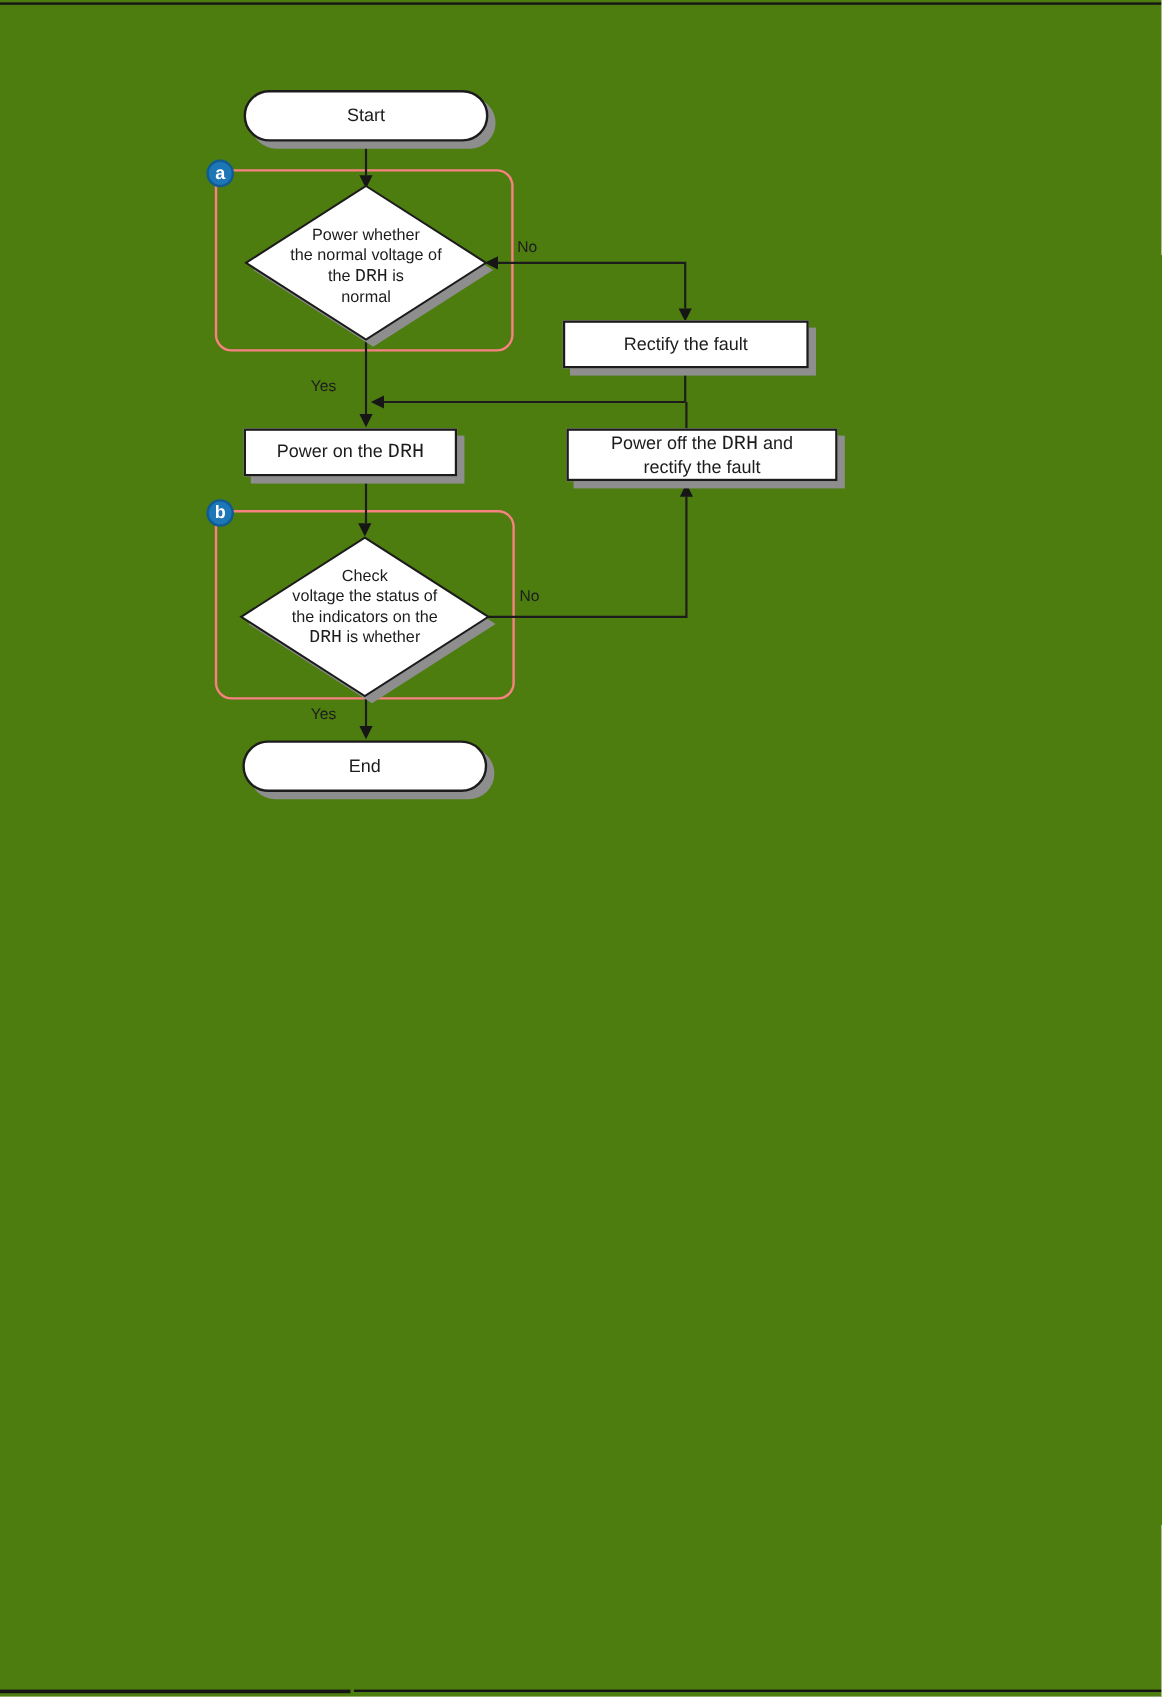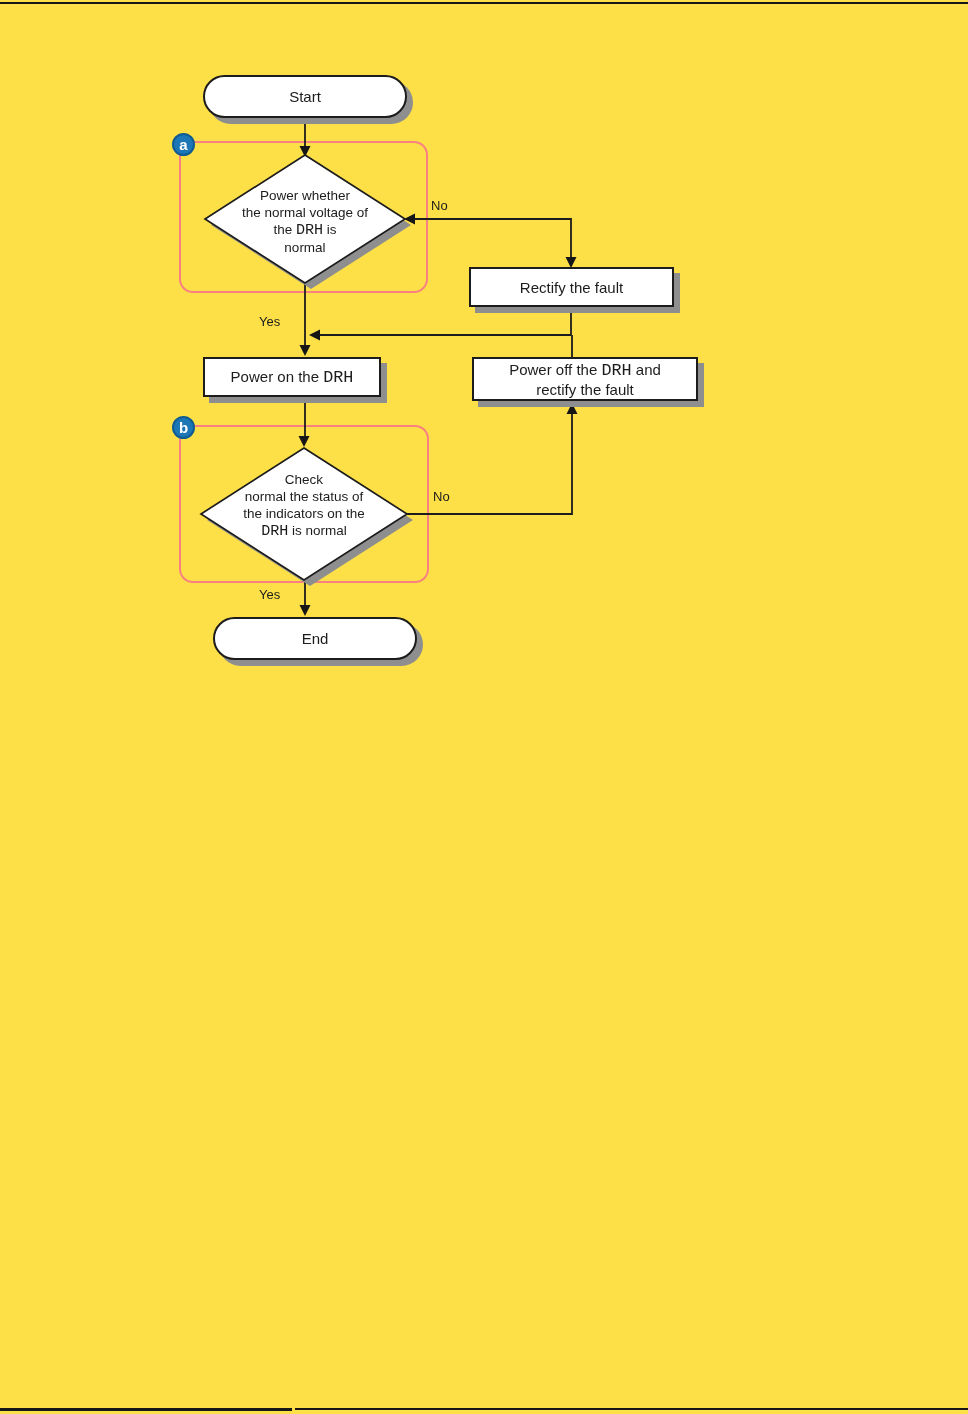--- a/index.html
+++ b/index.html
@@ -1,16 +1,16 @@
 <!DOCTYPE html>
 <html><head>
 <meta charset="utf-8">
 <style>
   html,body{margin:0;padding:0;background:#ffffff;}
-  #page{position:relative;width:968px;height:1414px;background:#fde047;overflow:hidden;
+  #page{position:relative;width:968px;height:1414px;background:#4d7c0f;overflow:hidden;
         font-family:"Liberation Sans",sans-serif;color:#1c1c1c;}
   .rule{position:absolute;background:#161616;}
   .box{position:absolute;background:#ffffff;border:2px solid #1c1c1c;
        box-shadow:6px 6px 0 #8e8e8e;display:flex;align-items:center;justify-content:center;
        text-align:center;font-size:15px;line-height:19px;box-sizing:border-box;}
   .terminator{border-radius:22px;}
   .group{position:absolute;border:2px solid #f98181;border-radius:14px;box-sizing:border-box;}
   .badge{position:absolute;width:23px;height:23px;border-radius:50%;background:#1d76b5;
          border:2px solid #0f5b92;color:#ffffff;font-size:15px;font-weight:bold;
          display:flex;align-items:center;justify-content:center;box-sizing:border-box;}
@@ -88,26 +88,26 @@
 
   <div class="box" style="left:472px;top:357px;width:226px;height:44px;">
     <span>
       <span><span>Power off the </span><span class="mono">DRH</span><span> and</span></span><br>
       <span>rectify the fault</span>
     </span>
   </div>
 
   <div class="dtext" style="left:197px;top:471px;width:214px;">
     <div>Check</div>
-    <div>normal the status of</div>
+    <div>voltage the status of</div>
     <div>the indicators on the</div>
-    <div><span class="mono">DRH</span><span> is normal</span></div>
+    <div><span class="mono">DRH</span><span> is whether</span></div>
   </div>
 
-  <div class="box terminator" style="left:213px;top:617px;width:204px;height:43px;">
+  <div class="box terminator" style="left:202px;top:617px;width:204px;height:43px;">
     <span>End</span>
   </div>
 
   <div class="badge" style="left:172px;top:133px;">
     <span>a</span>
   </div>
   <div class="badge" style="left:172px;top:416px;">
     <span>b</span>
   </div>
 

